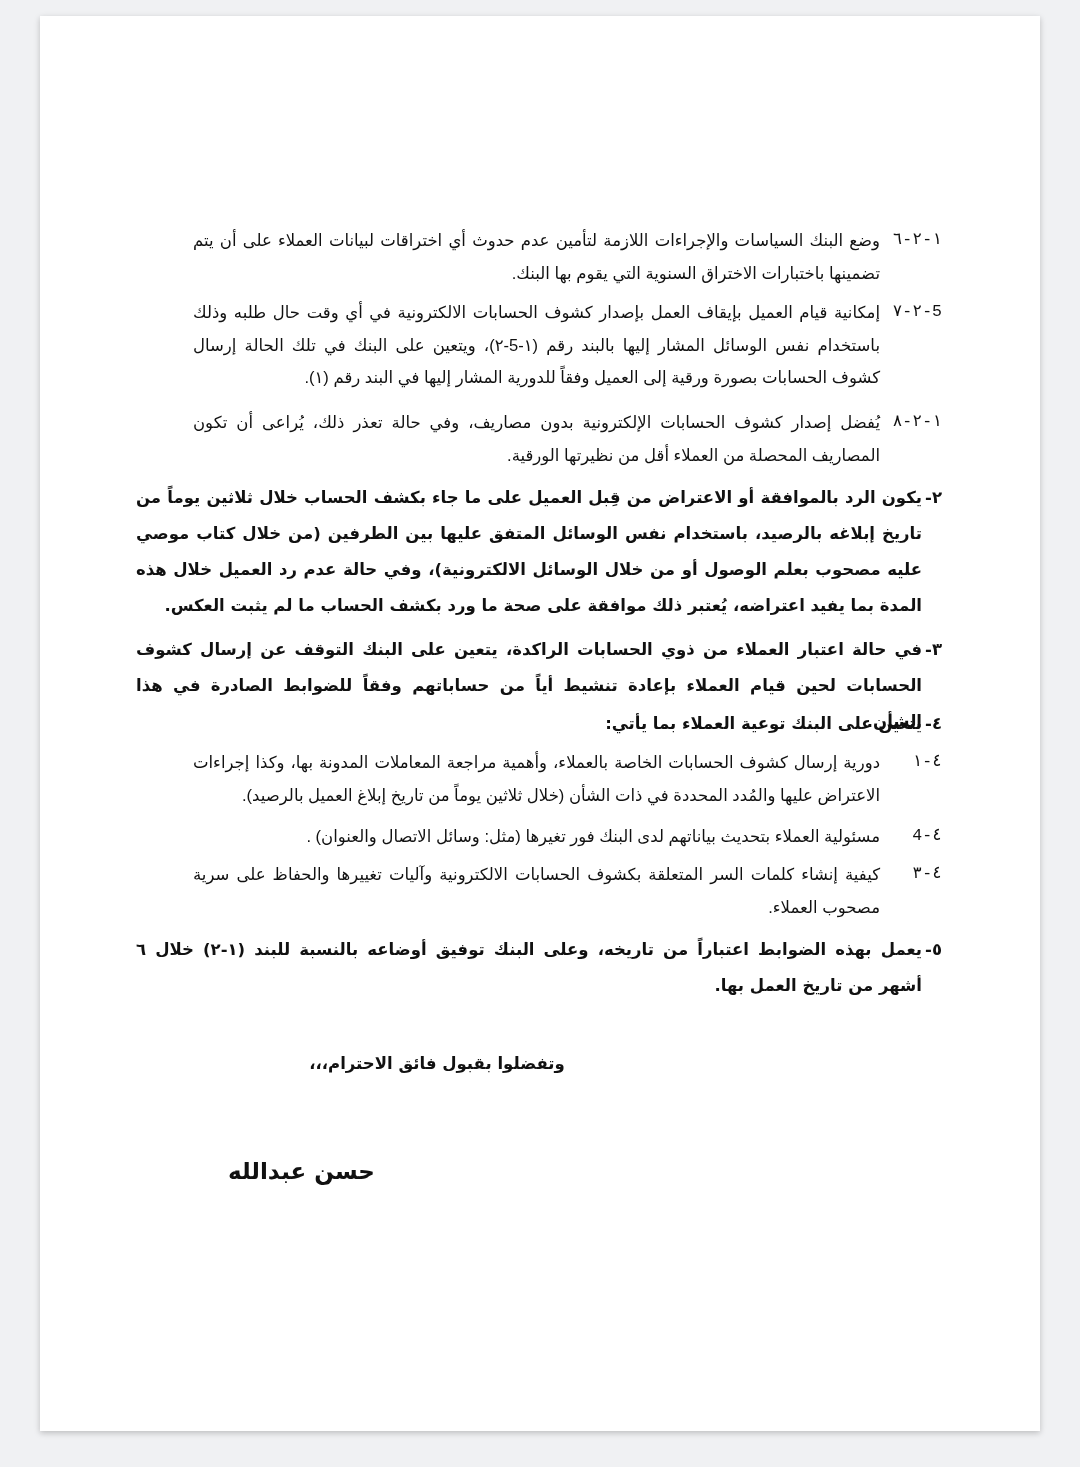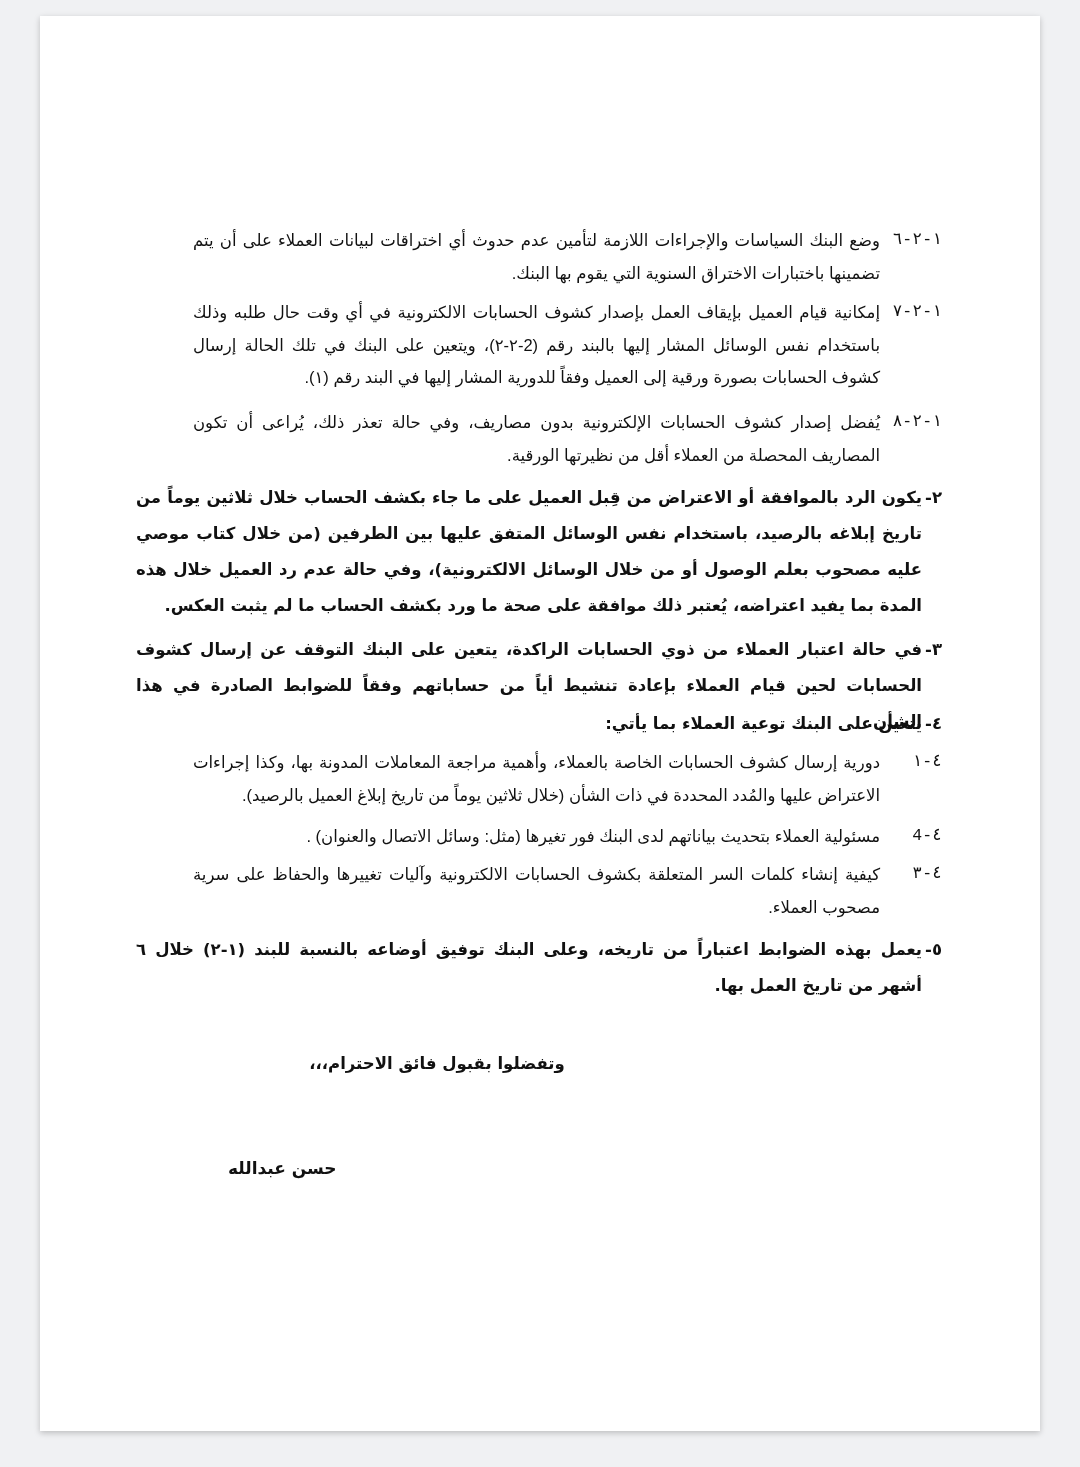--- a/index.html
+++ b/index.html
@@ -96,40 +96,40 @@
       font-family: "DejaVu Sans", "Liberation Sans", sans-serif;
       direction: rtl;
       padding-right: 0;
     }
     .closing span { display: inline-block; margin-right: 110px; }
     .signature {
       position: absolute;
       top: 1142px;
       left: 188px;
       font-weight: bold;
-      font-size: 17px;
+      font-size: 23px;
       font-family: "DejaVu Sans", "Liberation Sans", sans-serif;
       direction: rtl;
     }
   </style>
 </head>
 <body>
 
 <div class="viewer">
   <div class="page">
     <div class="content">
 
       <div class="sub" style="top:208px;">
         <span class="num">١-٢-٦</span>
         <div class="txt">وضع البنك السياسات والإجراءات اللازمة لتأمين عدم حدوث أي اختراقات لبيانات العملاء على أن يتم تضمينها باختبارات الاختراق السنوية التي يقوم بها البنك.</div>
       </div>
 
       <div class="sub" style="top:280px;">
-        <span class="num">١-٢-٧</span>
-        <div class="txt">إمكانية قيام العميل بإيقاف العمل بإصدار كشوف الحسابات الالكترونية في أي وقت حال طلبه وذلك باستخدام نفس الوسائل المشار إليها بالبند رقم (2-٢-٢)، ويتعين على البنك في تلك الحالة إرسال كشوف الحسابات بصورة ورقية إلى العميل وفقاً للدورية المشار إليها في البند رقم (١).</div>
+        <span class="num">5-٢-٧</span>
+        <div class="txt">إمكانية قيام العميل بإيقاف العمل بإصدار كشوف الحسابات الالكترونية في أي وقت حال طلبه وذلك باستخدام نفس الوسائل المشار إليها بالبند رقم (١-5-٢)، ويتعين على البنك في تلك الحالة إرسال كشوف الحسابات بصورة ورقية إلى العميل وفقاً للدورية المشار إليها في البند رقم (١).</div>
       </div>
 
       <div class="sub" style="top:390px;">
         <span class="num">١-٢-٨</span>
         <div class="txt">يُفضل إصدار كشوف الحسابات الإلكترونية بدون مصاريف، وفي حالة تعذر ذلك، يُراعى أن تكون المصاريف المحصلة من العملاء أقل من نظيرتها الورقية.</div>
       </div>
 
       <div class="main" style="top:464px;">
         <span class="num">٢-</span>
         <div class="txt">يكون الرد بالموافقة أو الاعتراض من قِبل العميل على ما جاء بكشف الحساب خلال ثلاثين يوماً من تاريخ إبلاغه بالرصيد، باستخدام نفس الوسائل المتفق عليها بين الطرفين (من خلال كتاب موصي عليه مصحوب بعلم الوصول أو من خلال الوسائل الالكترونية)، وفي حالة عدم رد العميل خلال هذه المدة بما يفيد اعتراضه، يُعتبر ذلك موافقة على صحة ما ورد بكشف الحساب ما لم يثبت العكس.</div>

